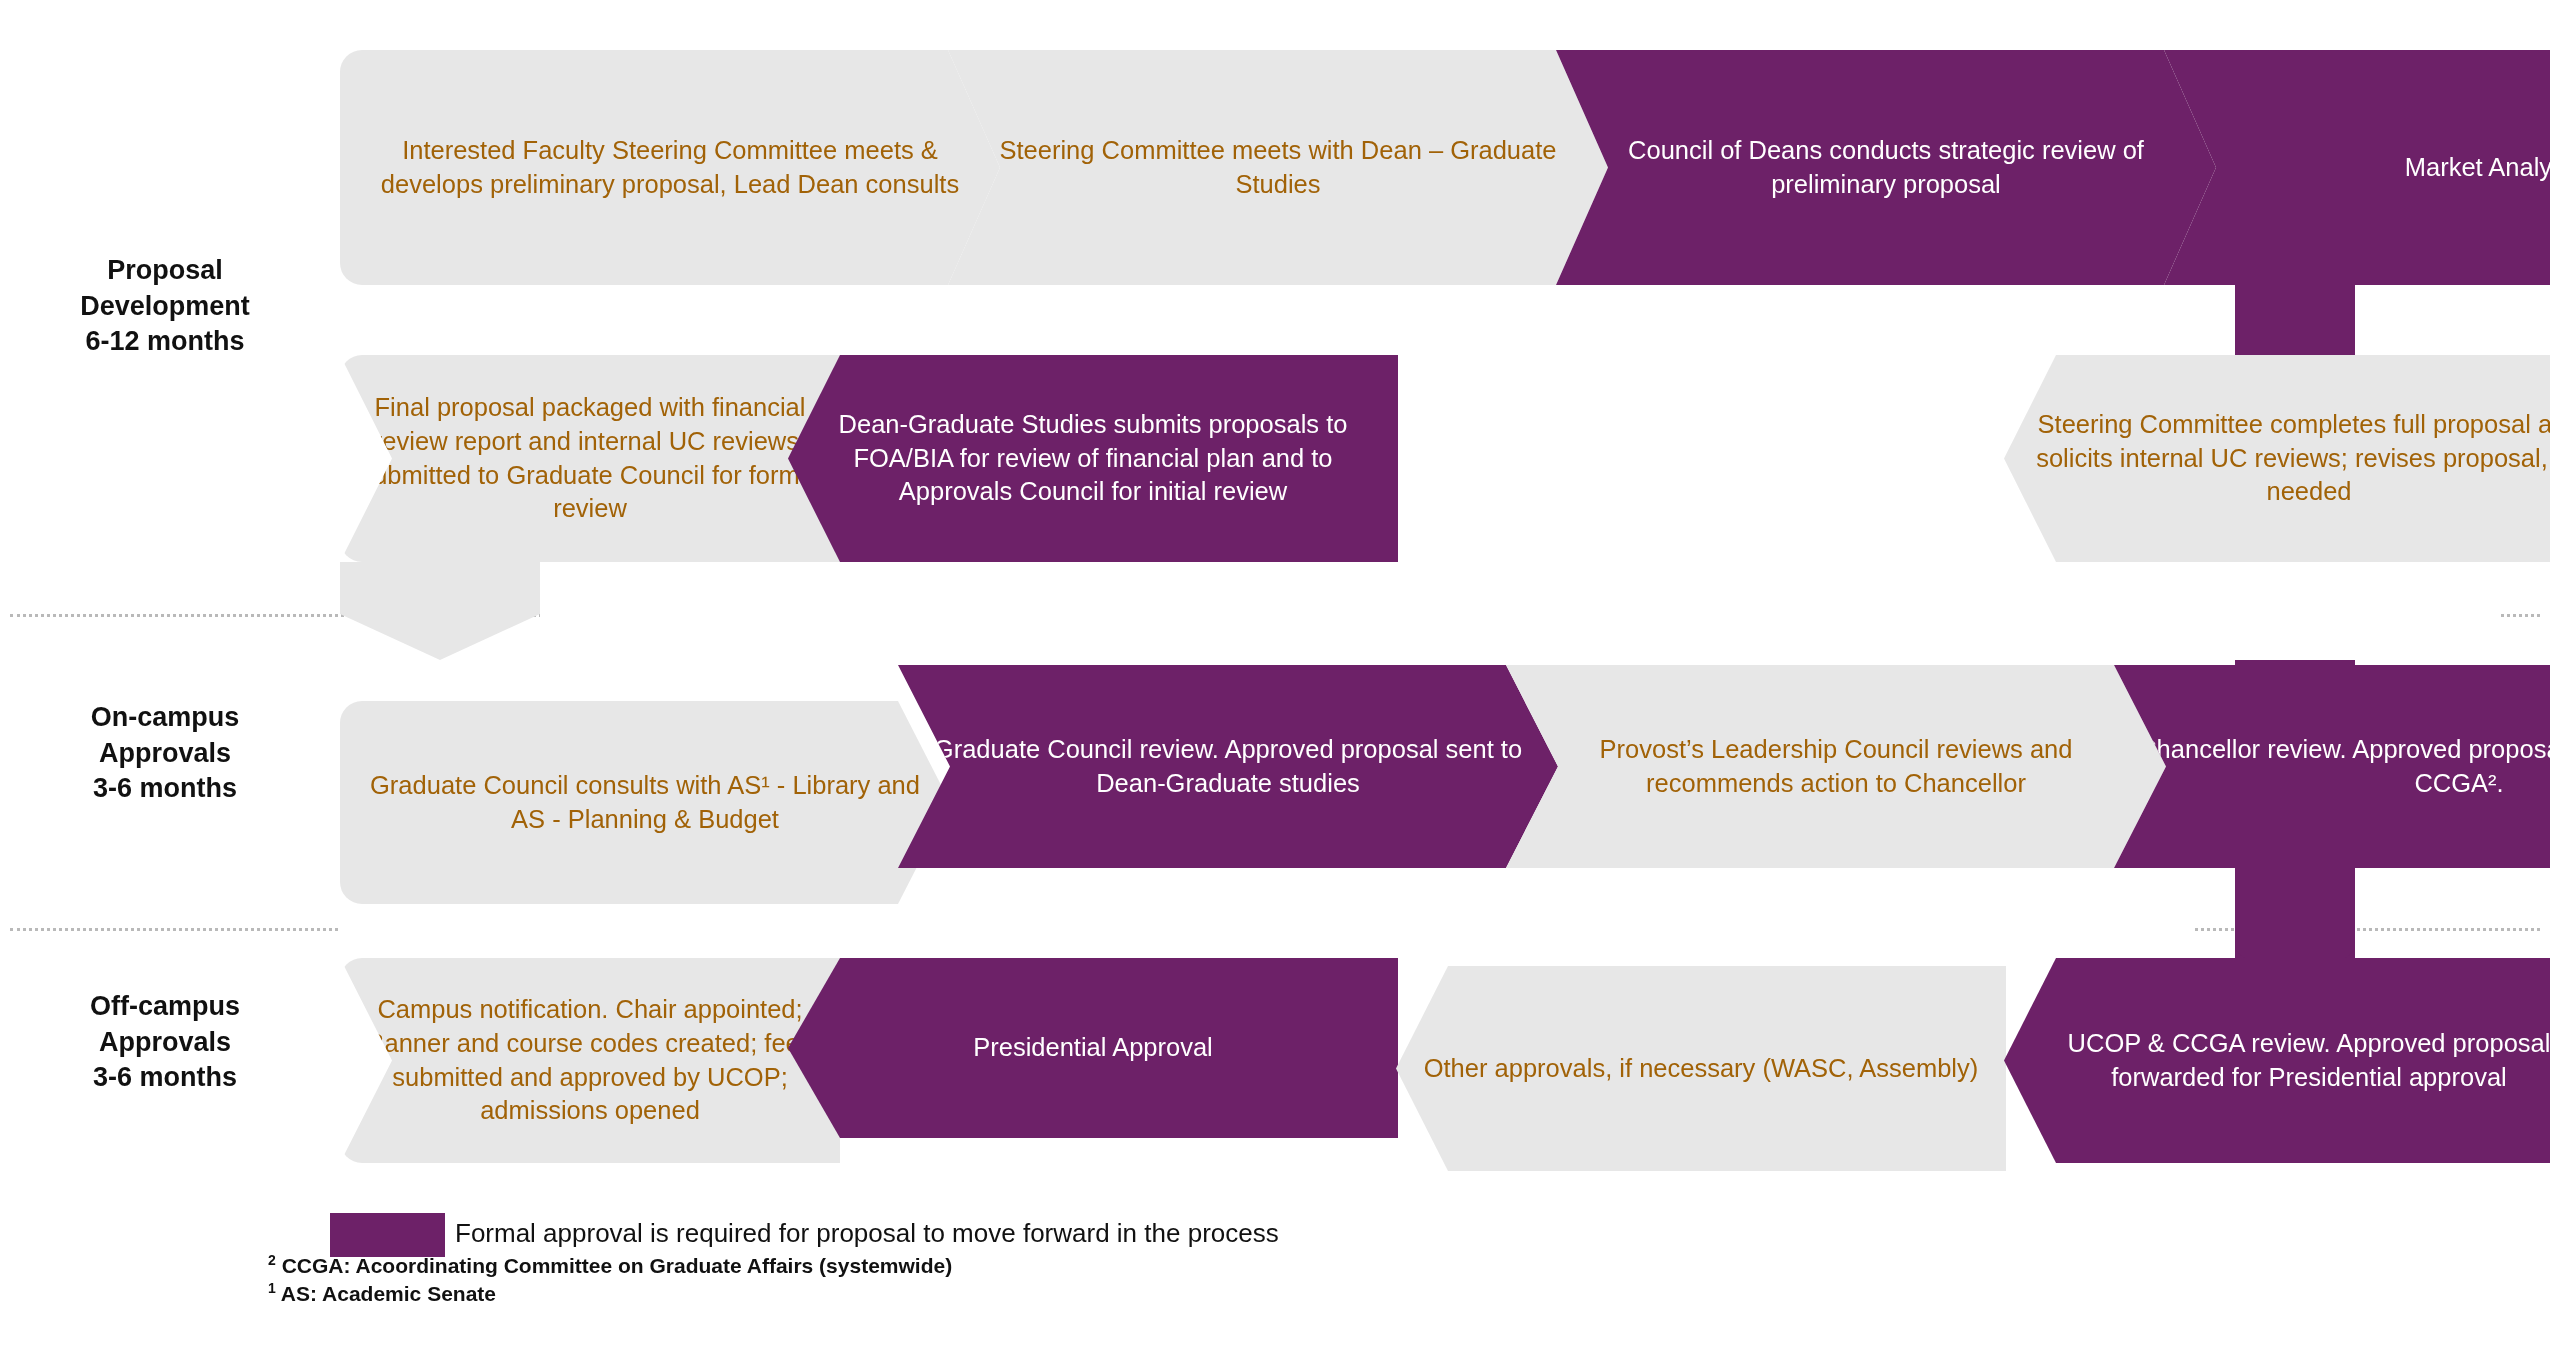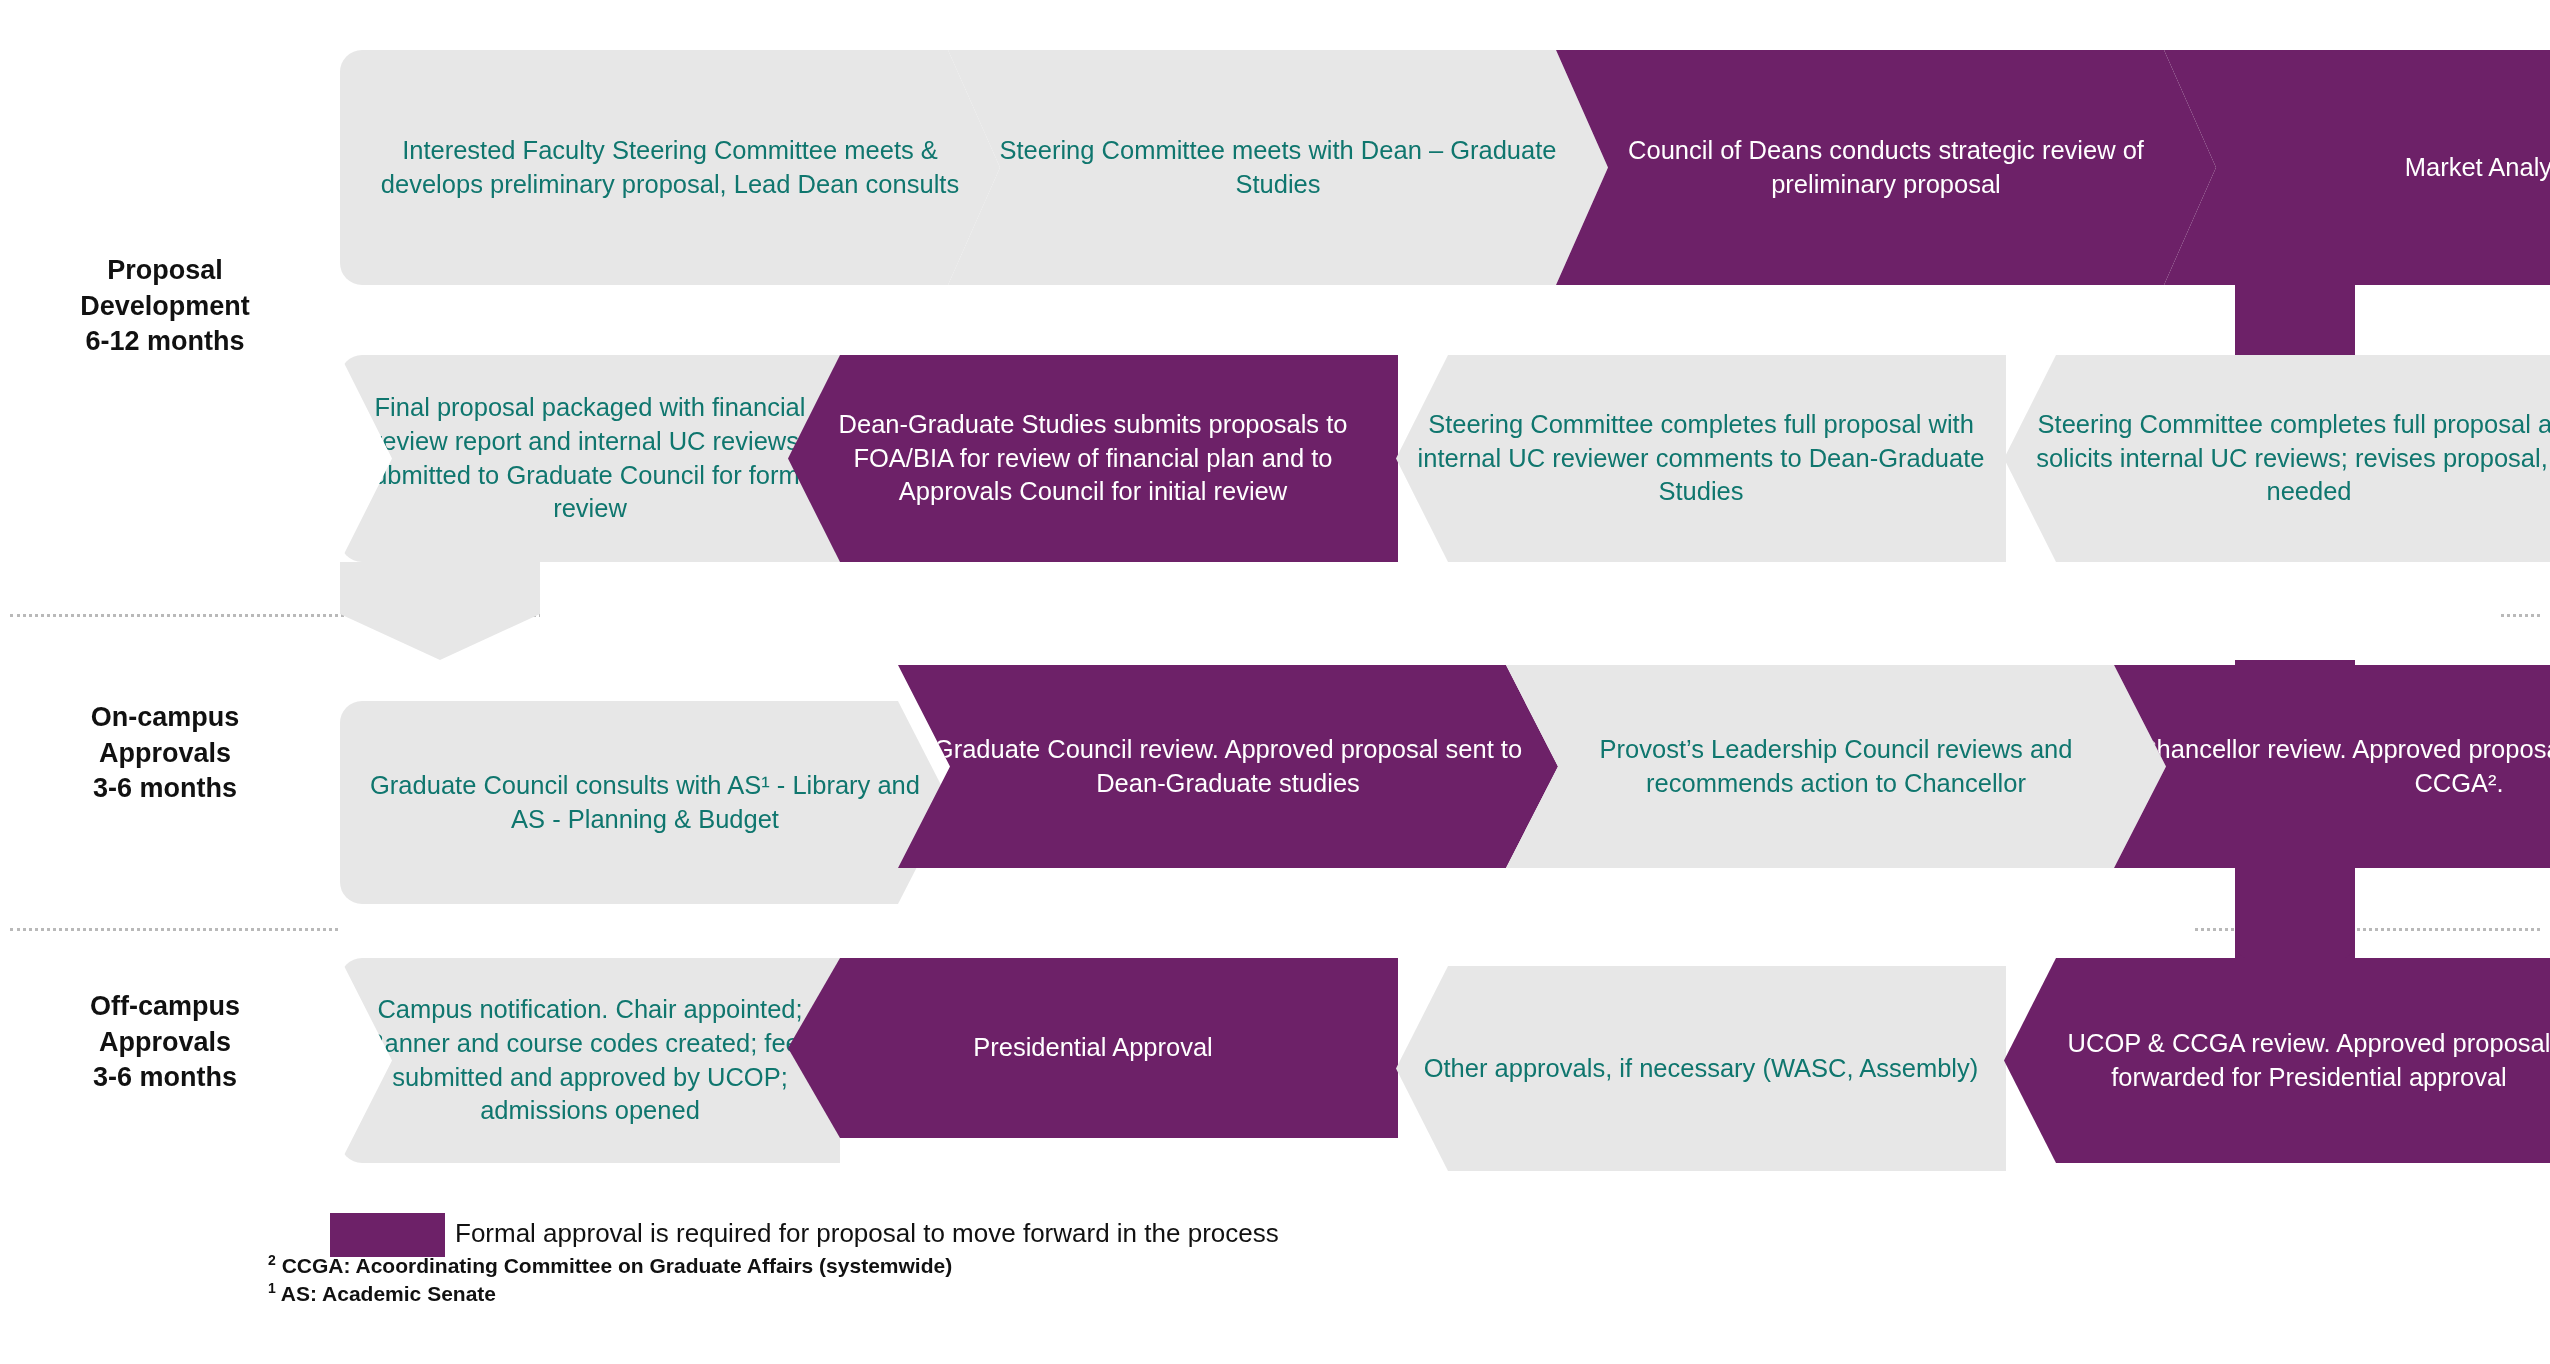--- a/index.html
+++ b/index.html
@@ -36,21 +36,21 @@
     position:absolute;
     display:flex;
     align-items:center;
     justify-content:center;
     text-align:center;
     font-size:25.5px;
     line-height:1.33;
     box-sizing:border-box;
   }
   .chev .txt{padding:0 18px;width:100%;}
-  .grey{background:#e7e7e7;color:#0f766e;}
+  .grey{background:#e7e7e7;color:#a16207;}
   .plum{background:#6d2168;color:#ffffff;}
 
   
   .cl-mid{clip-path:polygon(0 0, calc(100% - 52px) 0, 100% 50%, calc(100% - 52px) 100%, 0 100%, 52px 50%);}
   .cl-first{clip-path:polygon(0 0, calc(100% - 52px) 0, 100% 50%, calc(100% - 52px) 100%, 0 100%);}
   .cl-last{clip-path:polygon(0 0, 100% 0, 100% 100%, 0 100%, 52px 50%);}
 
   .round-l{border-top-left-radius:22px;border-bottom-left-radius:22px;}
   .round-r{border-top-right-radius:22px;border-bottom-right-radius:22px;}
 
@@ -127,23 +127,20 @@
   </div>
 
   <div class="row" style="left:340px;top:355px;width:2125px;height:207px;">
 
     <div class="chev grey cl-last round-l" style="left:0px;top:0px;width:500px;height:207px;">
       <div class="txt">Final proposal packaged with financial review report and internal UC reviews; submitted to Graduate Council for formal review</div>
     </div>
     <div class="chev plum" style="left:448px;top:0px;width:610px;height:207px;clip-path:polygon(52px 0, 100% 0, 100% 100%, 52px 100%, 0 50%);">
       <div class="txt">Dean-Graduate Studies submits proposals to FOA/BIA for review of financial plan and to Approvals Council for initial review</div>
     </div>
-    <div class="chev grey" style="left:1056px;top:0px;width:610px;height:207px;clip-path:polygon(52px 0, 100% 0, 100% 100%, 52px 100%, 0 50%);">
-      <div class="txt">Steering Committee completes full proposal with internal UC reviewer comments to Dean-Graduate Studies</div>
-    </div>
     <div class="chev grey round-r" style="left:1664px;top:0px;width:610px;height:207px;clip-path:polygon(52px 0, 100% 0, 100% 100%, 52px 100%, 0 50%);">
       <div class="txt">Steering Committee completes full proposal and solicits internal UC reviews; revises proposal, as needed</div>
     </div>
   </div>
 
   <div style="position:absolute;left:340px;top:562px;width:200px;height:90px;">
     <div style="position:absolute;left:0;top:0;width:200px;height:52px;background:#e7e7e7;"></div>
     <div style="position:absolute;left:0;top:52px;width:0;height:0;border-left:100px solid transparent;border-right:100px solid transparent;border-top:46px solid #e7e7e7;"></div>
   </div>
   <div class="white-gap" style="left:540px;top:562px;width:1960px;height:60px;"></div>

